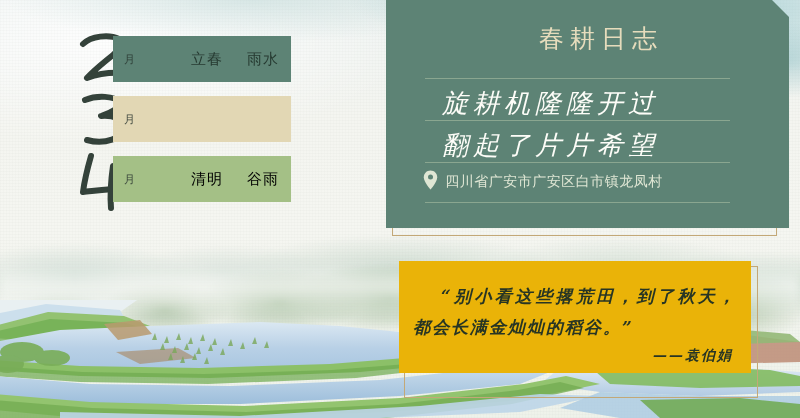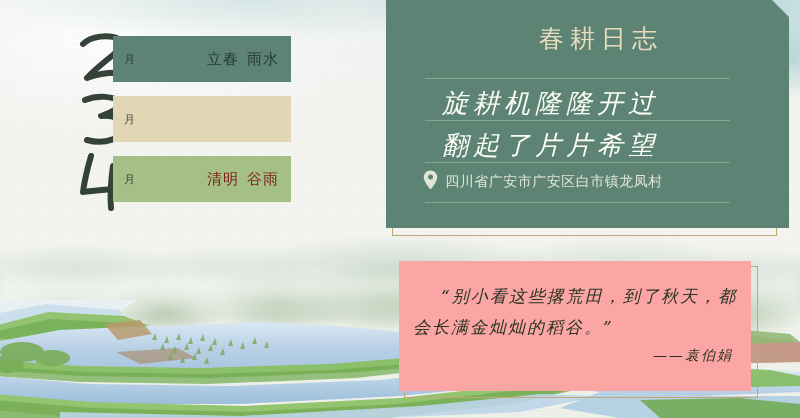--- a/index.html
+++ b/index.html
@@ -81,27 +81,27 @@
   .cal-row:last-child{margin-bottom:0;}
   .cal-row.r1{background:#5d8375;}
   .cal-row.r2{background:#e2d7b4;}
   .cal-row.r3{background:#a4c086;}
   .cal-month{
     font-size:11px;color:#2f3b34;margin-left:11px;letter-spacing:0;
     font-family:"DejaVu Sans","Liberation Sans",sans-serif;opacity:.92;
   }
   .cal-row.r1 .cal-month{color:#2b3a33;}
   .cal-terms{
-    margin-left:auto;margin-right:12px;display:flex;gap:8px;
+    margin-left:auto;margin-right:12px;display:flex;gap:24px;
     font-size:15px;letter-spacing:1px;color:#2f4036;
     font-family:"DejaVu Sans","Liberation Sans",sans-serif;
   }
   .cal-row.r1 .cal-terms{color:#263a31;}
   .cal-row.r2 .cal-terms{color:#33452f;}
-  .cal-row.r3 .cal-terms{color:#7f1d1d;font-family:Liberation Serif, serif;}
+  .cal-row.r3 .cal-terms{color:#000000;font-family:Liberation Serif, serif;}
 
   
   .brush-num{
     position:absolute;left:-38px;width:64px;height:64px;
     pointer-events:none;
   }
   .brush-num svg{display:block;overflow:visible;}
   .bn1{top:-6px;}
   .bn2{top:54px;}
   .bn3{top:114px;}
@@ -151,22 +151,22 @@
     font-size:14px;letter-spacing:.5px;color:#dfe6d4;
     font-family:"DejaVu Sans","Liberation Sans",sans-serif;
   }
 
   
   .card-quote-border{
     position:absolute;left:404px;top:266px;width:352px;height:130px;
     border:1.4px solid #c3a877;background:transparent;
   }
   .card-quote{
-    position:absolute;left:399px;top:261px;width:352px;height:130px;
-    background:#fca5a5;overflow:hidden;
+    position:absolute;left:399px;top:261px;width:352px;height:112px;
+    background:#eab308;overflow:hidden;font-weight:bold;
   }
   .quote-body{
     position:absolute;left:14px;top:20px;width:324px;
     color:#273524;font-size:17px;line-height:31px;letter-spacing:2px;
     font-family:"DejaVu Serif","Liberation Serif",serif;
     font-style:italic;text-align:justify;text-indent:28px;
   }
   .quote-author{
     position:absolute;right:18px;top:86px;
     color:#273524;font-size:14px;letter-spacing:2px;

